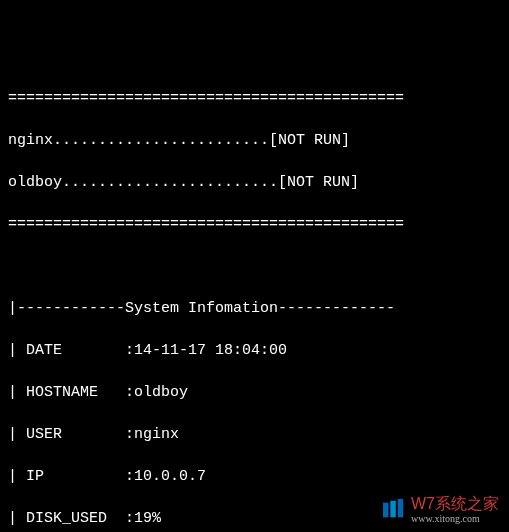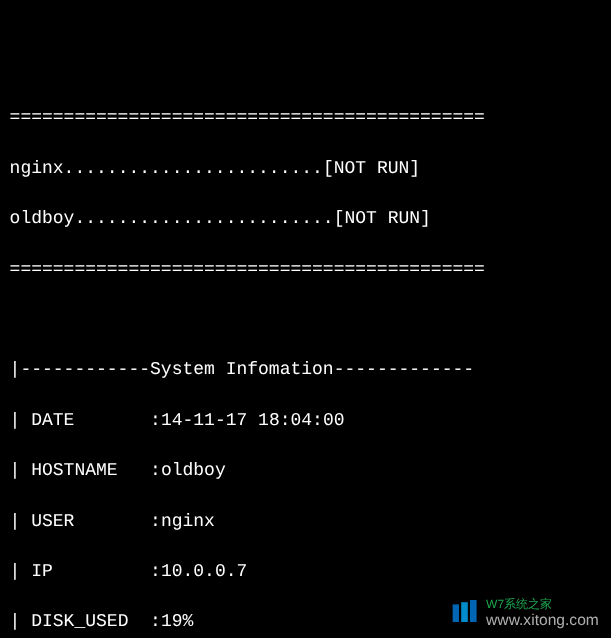--- a/index.html
+++ b/index.html
@@ -38,26 +38,27 @@
       align-items: center;
       gap: 6px;
       opacity: 0.85;
     }
     .watermark-logo {
       width: 22px;
       height: 22px;
     }
     .watermark-text {
       font-family: Arial, sans-serif;
-      font-size: 10px;
-      color: #22c55e;
+      font-size: 16px;
+      color: #ef4444;
+      text-align: center;
     }
     .watermark-sub {
-      font-family: Liberation Sans, sans-serif;
-      font-size: 13px;
+      font-family: Liberation Serif, serif;
+      font-size: 10px;
       color: #ccc;
     }
     .watermark-col {
       display: flex;
       flex-direction: column;
       line-height: 1.1;
     }
   </style>
 </head>
 <body>

